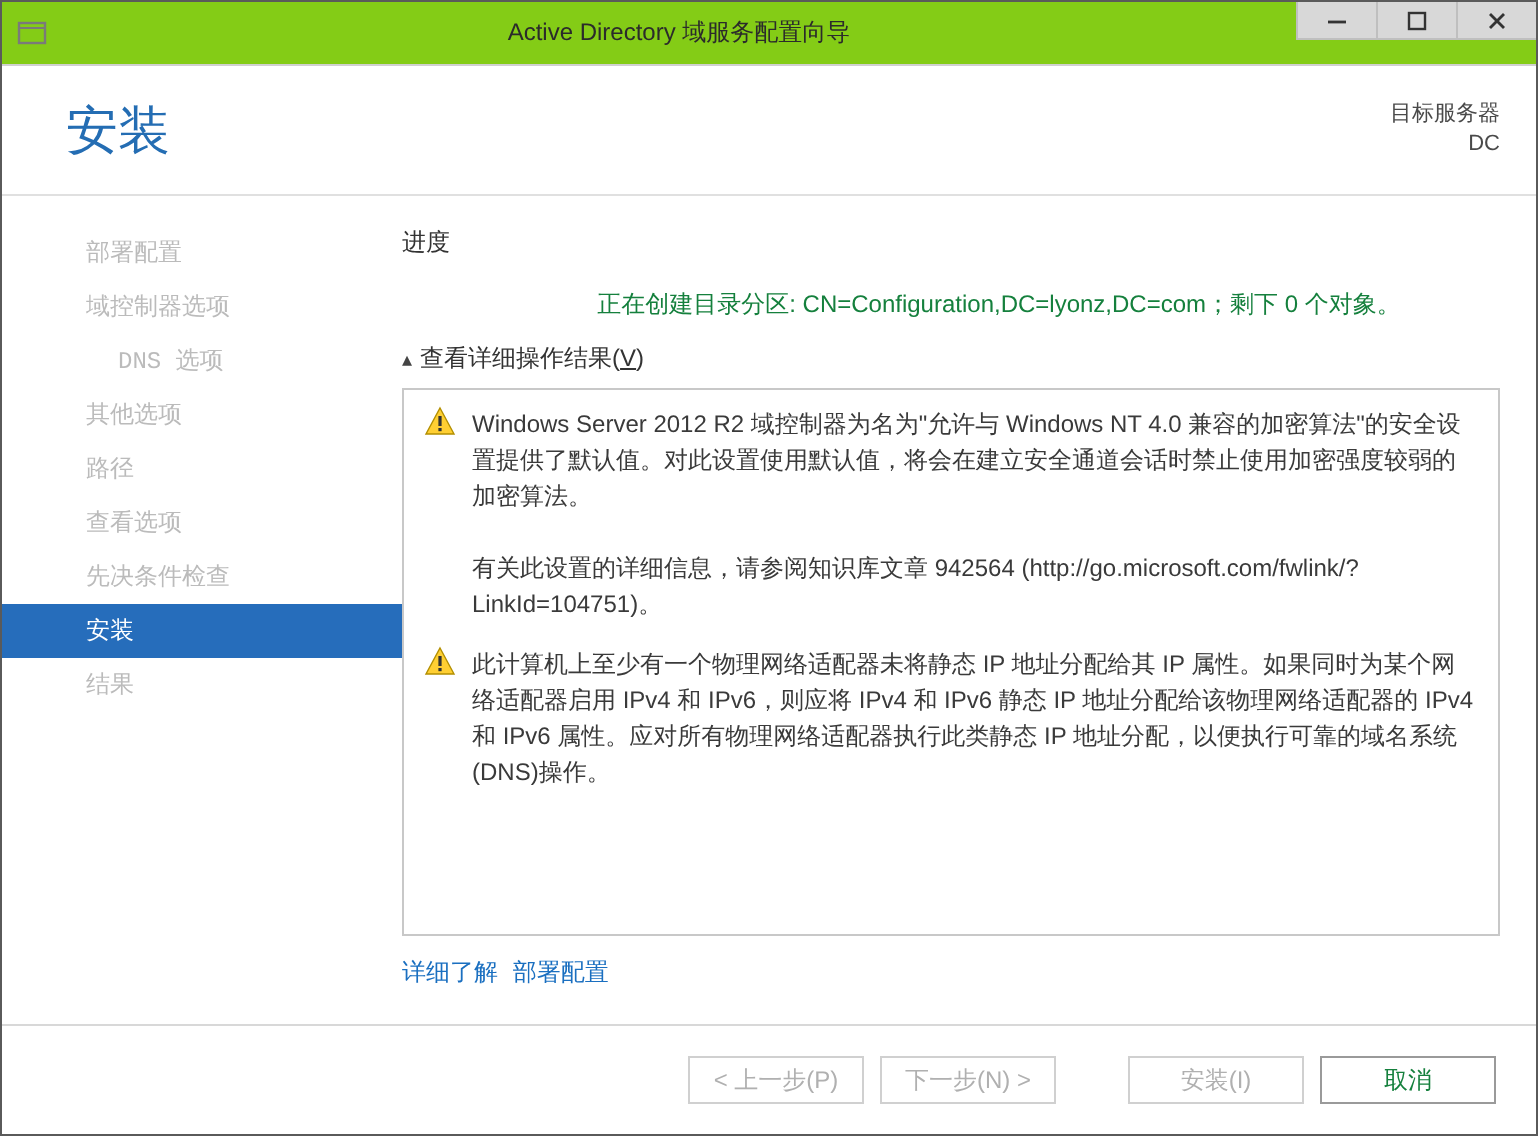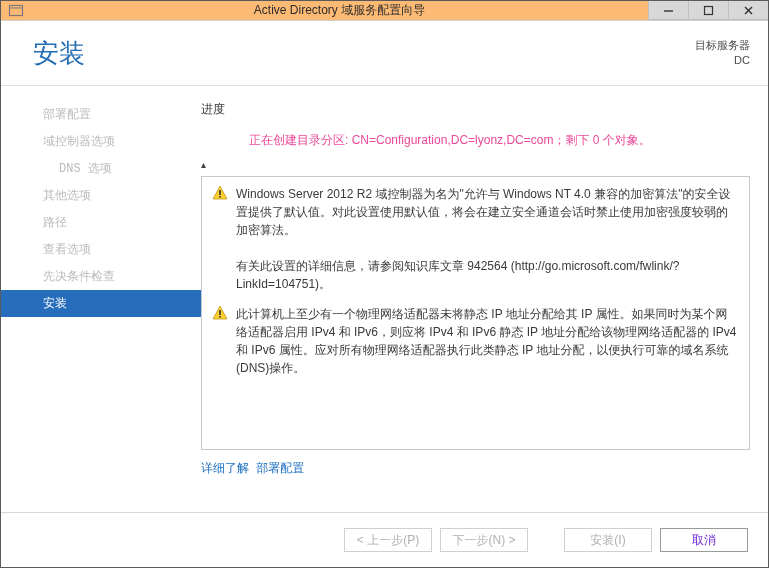--- a/index.html
+++ b/index.html
@@ -1,21 +1,21 @@
 <!DOCTYPE html>
 <html><head>
 <meta charset="utf-8">
 <style>
   * { box-sizing: border-box; margin: 0; padding: 0; }
   html, body { width: 769px; height: 568px; overflow: hidden; font-family: "Microsoft YaHei", "Segoe UI", sans-serif; font-size: 12px; background: #fff; }
 
   .window { width: 769px; height: 568px; border: 1px solid #5a5a5a; display: flex; flex-direction: column; }
 
   
-  .titlebar { height: 20px; background: #fdba74; display: flex; align-items: stretch; border-bottom: 1px solid #d0d0d0; }
+  .titlebar { height: 32px; background: #84cc16; display: flex; align-items: stretch; border-bottom: 1px solid #d0d0d0; }
   .titlebar .sysicon { width: 30px; display: flex; align-items: center; justify-content: center; color: #888; }
   .titlebar .title { flex: 1; display: flex; align-items: center; justify-content: center; color: #2b2b2b; font-size: 12px; }
   .titlebar .winbtns { display: flex; padding: 0px 0px 0px 0px; }
   .titlebar .winbtn { width: 40px; height: 19px; display: flex; align-items: center; justify-content: center; border-left: 1px solid #bfbfbf; border-bottom: 1px solid #bfbfbf; background: #d8d8d8; color: #333; font-family: "Segoe UI Symbol", sans-serif; }
   .titlebar .winbtn:first-child { border-left: 1px solid #bfbfbf; }
   .titlebar .winbtn svg { width: 11px; height: 11px; }
 
   
   .header { height: 65px; display: flex; align-items: center; padding: 0 18px 0 32px; border-bottom: 1px solid #e0e0e0; background: #fff; }
   .header h1 { color: #246db3; font-size: 26px; font-weight: 300; flex: 1; }
@@ -28,37 +28,37 @@
   .sidebar { width: 200px; padding: 15px 0; }
   .step { padding: 5px 0 5px 42px; color: #bbbbbb; font-size: 12px; cursor: default; }
   .step.sub { padding-left: 58px; }
   .step.sel { background: #266dbb; color: #fff; }
   .step.done { color: #bbbbbb; font-family: Liberation Mono, monospace; }
   .step.post { color: #bbbbbb; }
 
   
   .main { flex: 1; padding: 15px 18px 0 0; display: flex; flex-direction: column; overflow: hidden; }
   .section-title { font-weight: normal; color: #333; margin-bottom: 8px; font-size: 12px; }
-  .progress-text { text-align: left; color: #ec4899; margin: 6px 0 10px 48px; font-size: 12px; }
+  .progress-text { text-align: center; color: #15803d; margin: 6px 0 10px 48px; font-size: 12px; }
   .expander { color: #333; cursor: pointer; display: flex; align-items: center; gap: 4px; margin-bottom: 6px; }
   .expander .arrow { font-size: 10px; color: #444; }
   .expander u { text-decoration: underline; }
 
   .resultbox { border: 1px solid #c8c8c8; background: #fff; height: 274px; overflow: hidden; padding: 8px 10px; position: relative; }
   .result-item { display: flex; gap: 8px; margin-bottom: 12px; color: #3a3a3a; line-height: 18px; }
   .result-item .icn { flex: 0 0 16px; height: 16px; }
   .result-item .txt { flex: 1; word-break: break-word; }
   .warn-tri { width: 16px; height: 16px; }
 
   .linkrow { margin-top: 10px; font-size: 12px; }
   .linkrow a { color: #1a6fc0; text-decoration: none; margin-right: 4px; }
 
   
   .footer { height: 55px; border-top: 1px solid #d8d8d8; display: flex; align-items: center; justify-content: flex-end; padding: 0 20px; gap: 8px; margin-top: 16px; }
-  .btn { min-width: 88px; height: 24px; border: 1px solid #9a9a9a; background: #fff; color: #6d28d9; font-size: 12px; padding: 0 10px; cursor: pointer; font-family: inherit; }
+  .btn { min-width: 88px; height: 24px; border: 1px solid #9a9a9a; background: #fff; color: #15803d; font-size: 12px; padding: 0 10px; cursor: pointer; font-family: inherit; }
   .btn[disabled] { color: #b0b0b0; border-color: #d0d0d0; cursor: default; }
   .btn-gap { width: 20px; }
 </style>
 </head>
 <body>
 
 <div class="window">
 
   <div class="titlebar">
     <div class="sysicon">
@@ -100,28 +100,32 @@
 
     <div class="sidebar">
       <div class="step done"><span>部署配置</span></div>
       <div class="step done"><span>域控制器选项</span></div>
       <div class="step sub done"><span>DNS 选项</span></div>
       <div class="step done"><span>其他选项</span></div>
       <div class="step done"><span>路径</span></div>
       <div class="step done"><span>查看选项</span></div>
       <div class="step done"><span>先决条件检查</span></div>
       <div class="step sel"><span>安装</span></div>
+      <div class="step post"><span>结果</span></div>
     </div>
 
     <div class="main">
       <div class="section-title">进度</div>
       <div class="progress-text">正在创建目录分区: CN=Configuration,DC=lyonz,DC=com；剩下 0 个对象。</div>
 
       <div class="expander">
         <span class="arrow">▴</span>
+        <span>
+          <span>查看详细操作结果(</span><u>V</u><span>)</span>
+        </span>
       </div>
 
       <div class="resultbox">
         <div class="result-item">
           <div class="icn">
             <svg class="warn-tri" viewBox="0 0 16 16">
                 <polygon points="8,1 15,14 1,14" fill="#ffcf33" stroke="#b38f00" stroke-width="0.7"></polygon>
                 <rect x="7.2" y="5" width="1.6" height="5" fill="#333"></rect>
                 <rect x="7.2" y="11" width="1.6" height="1.6" fill="#333"></rect>
               </svg>

